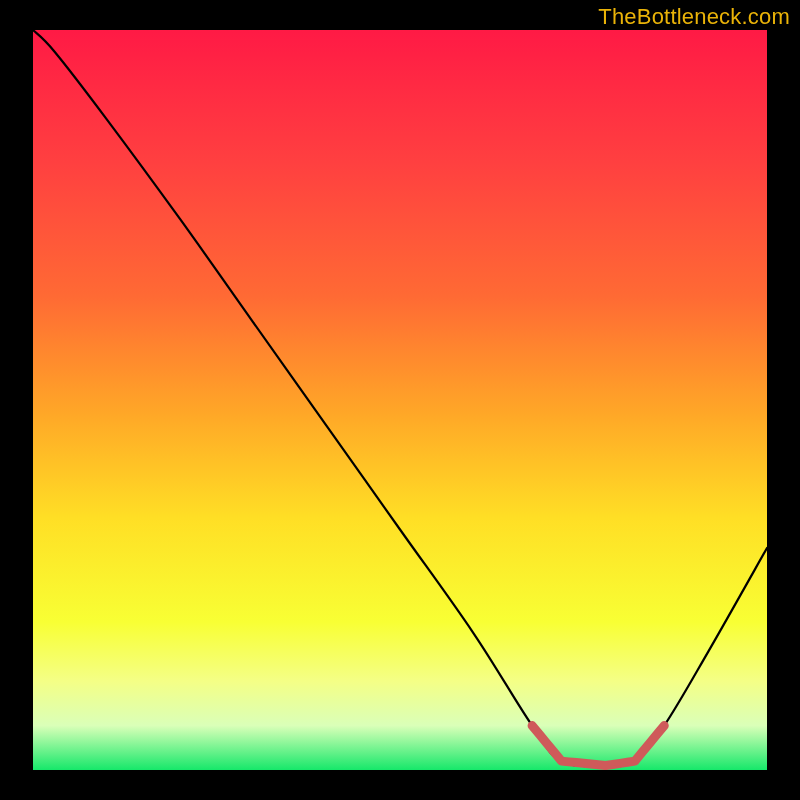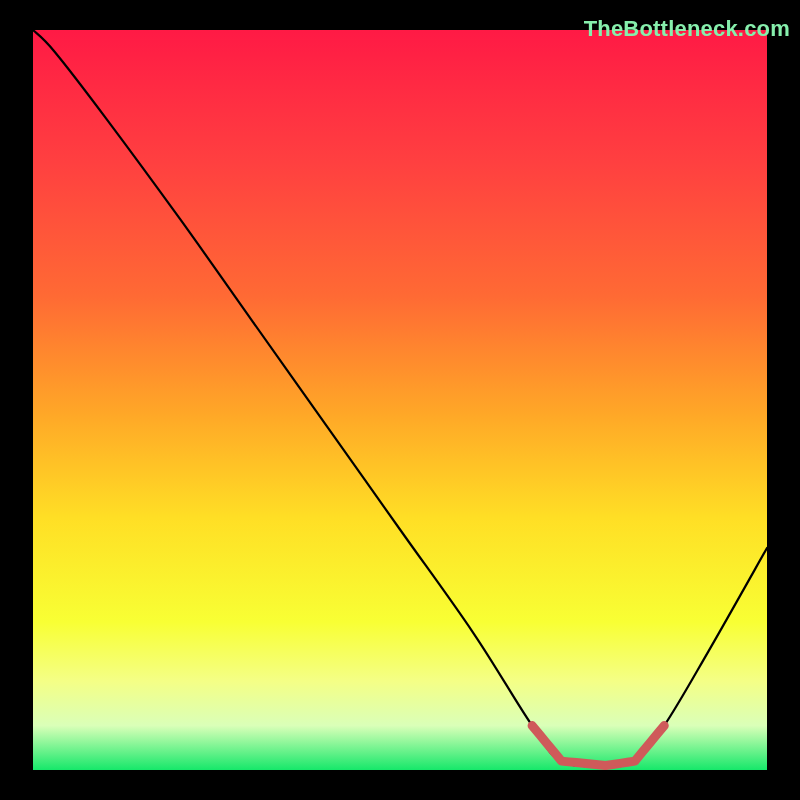--- a/index.html
+++ b/index.html
@@ -12,25 +12,25 @@
     font-family: Arial, Helvetica, sans-serif;
   }
   .frame {
     position: relative;
     width: 800px;
     height: 800px;
     background: #000;
   }
   .watermark {
     position: absolute;
-    top: 16px;
+    top: 4px;
     right: 10px;
-    color: #86efac;
+    color: #eab308;
     font-size: 22px;
-    font-weight: 700;
+    font-weight: 400;
     letter-spacing: 0.2px;
     z-index: 20;
   }
   .plot-wrap {
     position: absolute;
     left: 33px;
     top: 30px;
     width: 734px;
     height: 740px;
     background: #000;

